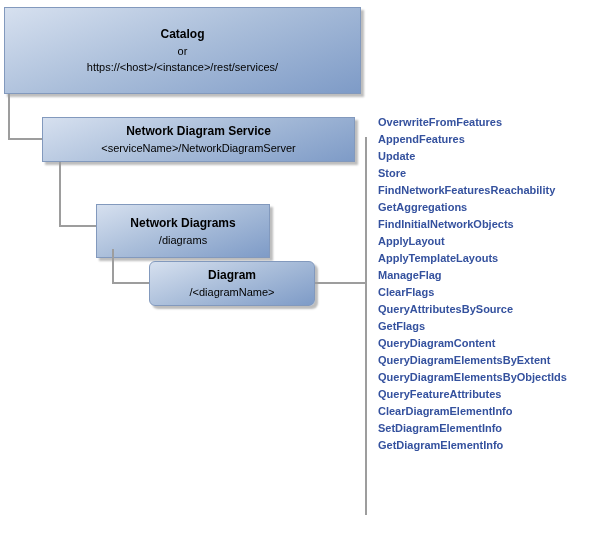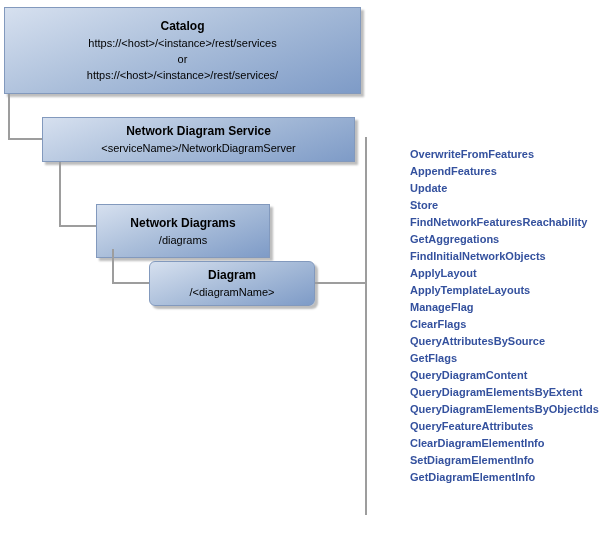--- a/index.html
+++ b/index.html
@@ -39,37 +39,35 @@
     line-height: 16px;
     white-space: nowrap;
   }
   .conn {
     position: absolute;
     background: #9d9d9d;
   }
   .ops {
     position: absolute;
     left: 378px;
-    top: 146px;
-    margin-left: 32px;
+    top: 114px;
   }
   .op {
     font-size: 11px;
     font-weight: bold;
     color: #34519e;
     line-height: 17px;
     white-space: nowrap;
   }
 </style>
 </head>
 <body>
 
 <div class="node" style="left:4px; top:7px; width:357px; height:87px;">
   <div class="title">Catalog</div>
-  <div class="sub">https://&lt;host&gt;/&lt;instance&gt;/rest/services</div>
   <div class="sub">or</div>
   <div class="sub">https://&lt;host&gt;/&lt;instance&gt;/rest/services/</div>
 </div>
 
 <div class="node" style="left:42px; top:117px; width:313px; height:45px;">
   <div class="title">Network Diagram Service</div>
   <div class="sub">&lt;serviceName&gt;/NetworkDiagramServer</div>
 </div>
 
 <div class="node" style="left:96px; top:204px; width:174px; height:54px;">

